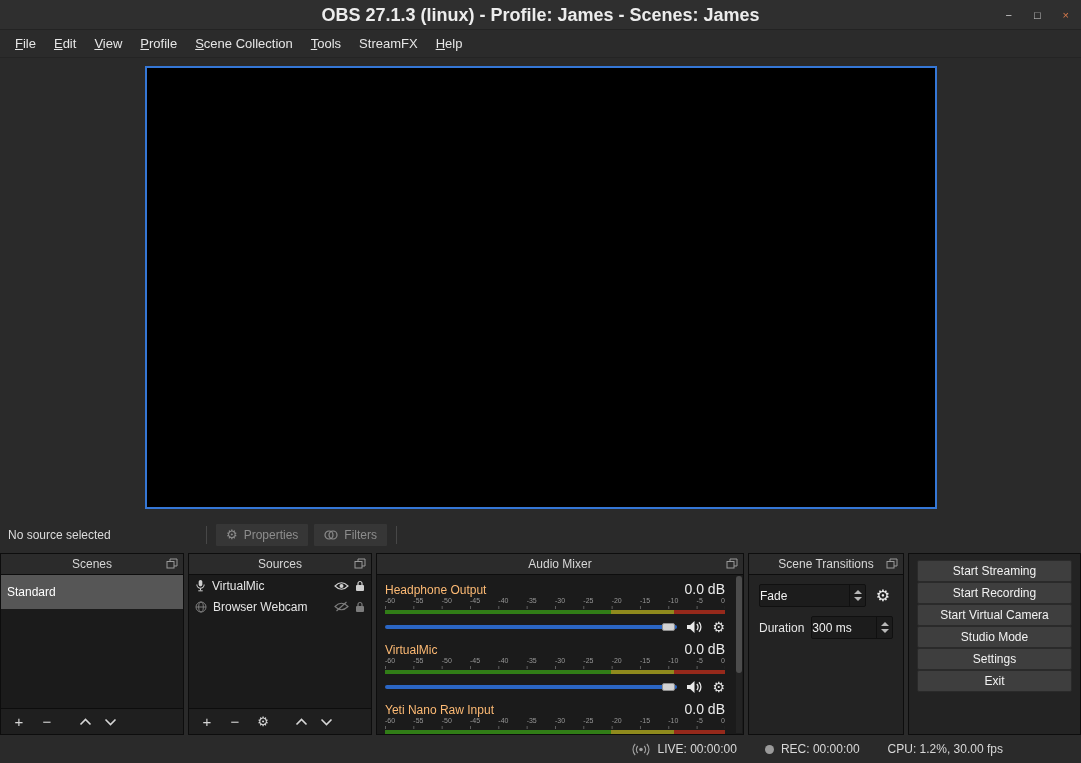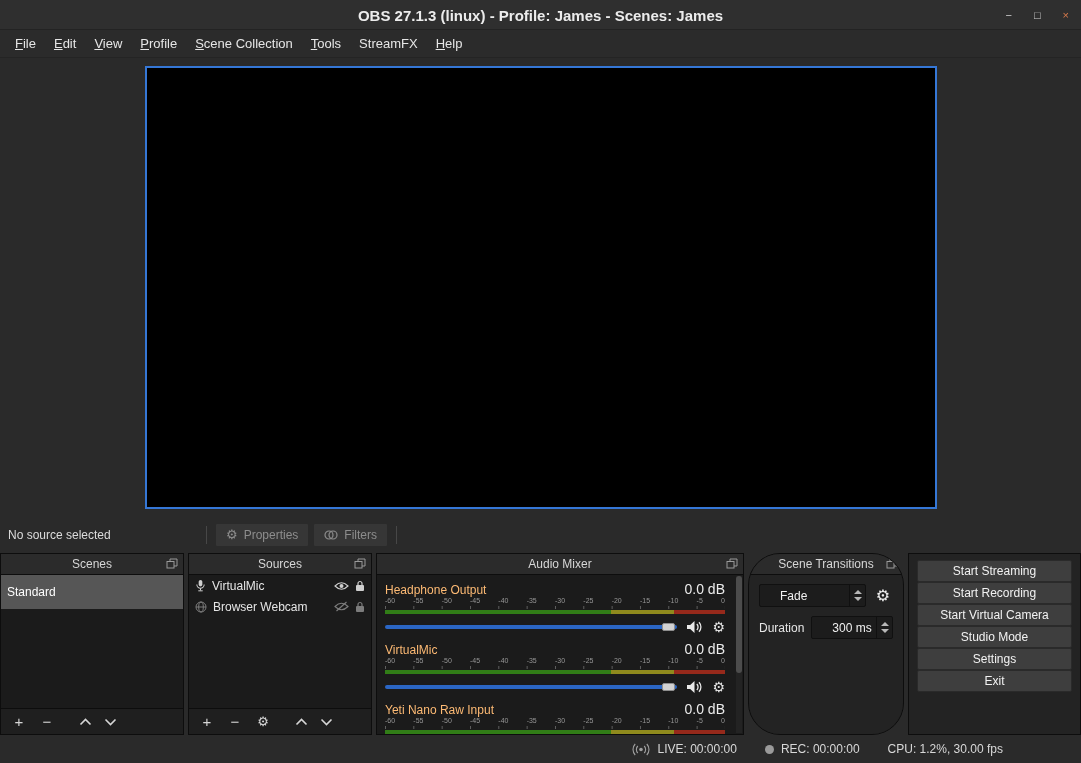--- a/index.html
+++ b/index.html
@@ -10,21 +10,21 @@
     font-family: "Liberation Sans", sans-serif;
     color: #e4e4e4; font-size: 12px;
     display: flex; flex-direction: column;
     overflow: hidden; position: relative;
   }
   
   .titlebar { height: 30px; background: #2f2f2f; position: relative; flex: none;
               border-bottom: 1px solid #232323; }
   .window-title { position: absolute; left: 0; right: 0; top: 0; height: 30px;
                   display: flex; align-items: center; justify-content: center;
-                  font-weight: bold; font-size: 15px; color: #ececec; }
+                  font-weight: bold; font-size: 18px; color: #ececec; }
   .win-controls { position: absolute; right: 12px; top: 0; height: 30px;
                   display: flex; align-items: center; gap: 22px; z-index: 2; }
   .win-btn { font-size: 11px; line-height: 1; color: #cfcfcf; cursor: default; }
   .win-btn.close { color: #d97b4c; }
   
   .menubar { height: 28px; background: #2b2b2b; display: flex; align-items: center;
              padding-left: 6px; flex: none; border-bottom: 1px solid #242424; }
   .menu-item { display: inline-block; padding: 5px 9px; font-size: 13px; color: #e6e6e6; }
   .menu-item.mnemonic::first-letter { text-decoration: underline; }
   
@@ -55,21 +55,21 @@
                  background: #1f1f1f; display: flex; align-items: center;
                  gap: 12px; padding: 0 10px; }
   .tb-icon { width: 16px; text-align: center; font-size: 15px; line-height: 1;
              color: #d6d6d6; }
   .tb-icon.gear { font-size: 13px; }
   .tb-chev { display: flex; align-items: center; color: #d6d6d6; }
   .tb-chev.first { margin-left: 12px; }
   .dock-scenes { flex: 0 0 184px; }
   .dock-sources { flex: 0 0 184px; }
   .dock-mixer { flex: 0 0 368px; }
-  .dock-transitions { flex: 0 0 156px; border-radius: 32px; }
+  .dock-transitions { flex: 0 0 156px; }
   .dock-controls { flex: 0 0 173px; }
   
   .scene-row { height: 34px; display: flex; align-items: center; padding: 0 6px;
                color: #fff; }
   .scene-row.selected { background: var(--selected-gray, #565656); }
   
   .source-row { height: 21px; display: flex; align-items: center; gap: 6px;
                 padding: 0 6px; color: #e6e6e6; }
   .source-row .src-name { flex: 1; }
   .source-row.dimmed { color: #e5e5e5; }
@@ -104,21 +104,21 @@
   .mixer-scrollbar { position: absolute; right: 1px; top: 22px; bottom: 1px;
                      width: 6px; background: #232323; }
   .mixer-scrollbar .thumb { position: absolute; top: 0; left: 0; right: 0;
                             height: 62%; background: #4c4c4c; border-radius: 3px; }
   
   .trans-body { background: #232323; padding: 9px 10px; }
   .trans-row { display: flex; align-items: center; gap: 7px; }
   .trans-row + .trans-row { margin-top: 9px; }
   .combo, .spinbox { flex: 1; height: 23px; background: #1c1c1c;
                      border: 1px solid #101010; border-radius: 2px;
-                     display: flex; align-items: center; padding-left: 20px;
+                     display: flex; align-items: center; padding-left: 0;
                      position: relative; color: #f0f0f0; }
   .spin-arrows { position: absolute; right: 0; top: 0; bottom: 0; width: 16px;
                  border-left: 1px solid #101010; display: flex; flex-direction: column;
                  align-items: center; justify-content: center; gap: 3px; }
   .arr-up { width: 0; height: 0; border-left: 4px solid transparent;
             border-right: 4px solid transparent; border-bottom: 4px solid #b8b8b8; }
   .arr-down { width: 0; height: 0; border-left: 4px solid transparent;
               border-right: 4px solid transparent; border-top: 4px solid #b8b8b8; }
   .gear-btn { width: 20px; text-align: center; font-size: 16px; line-height: 1;
               color: #ededed; flex: none; }

